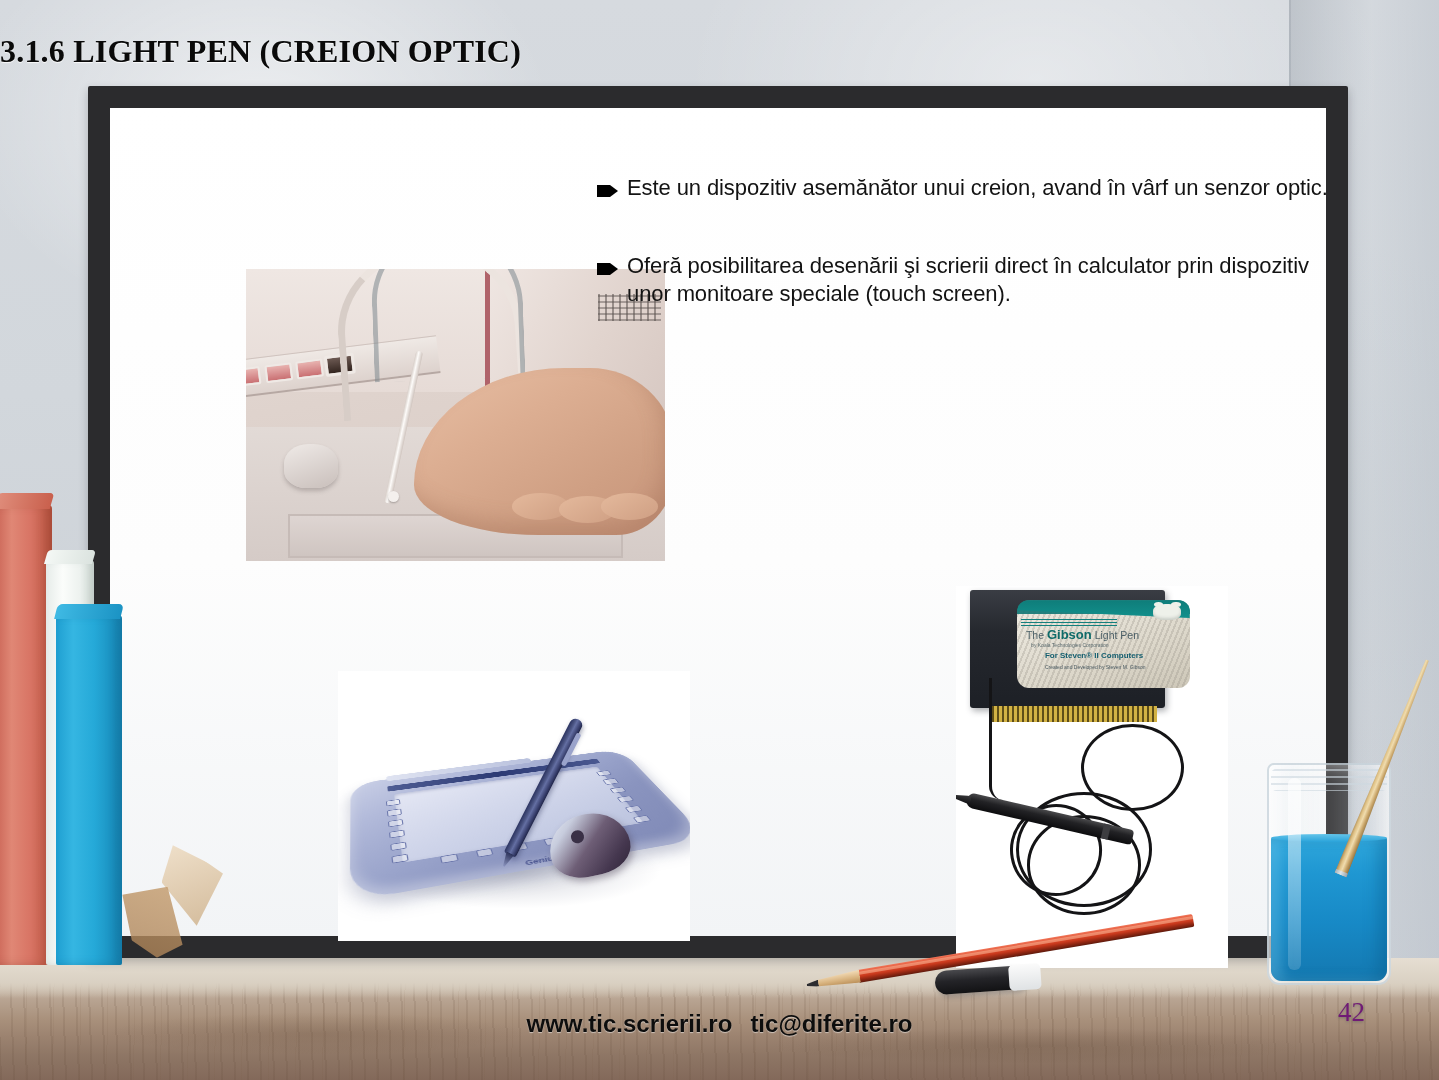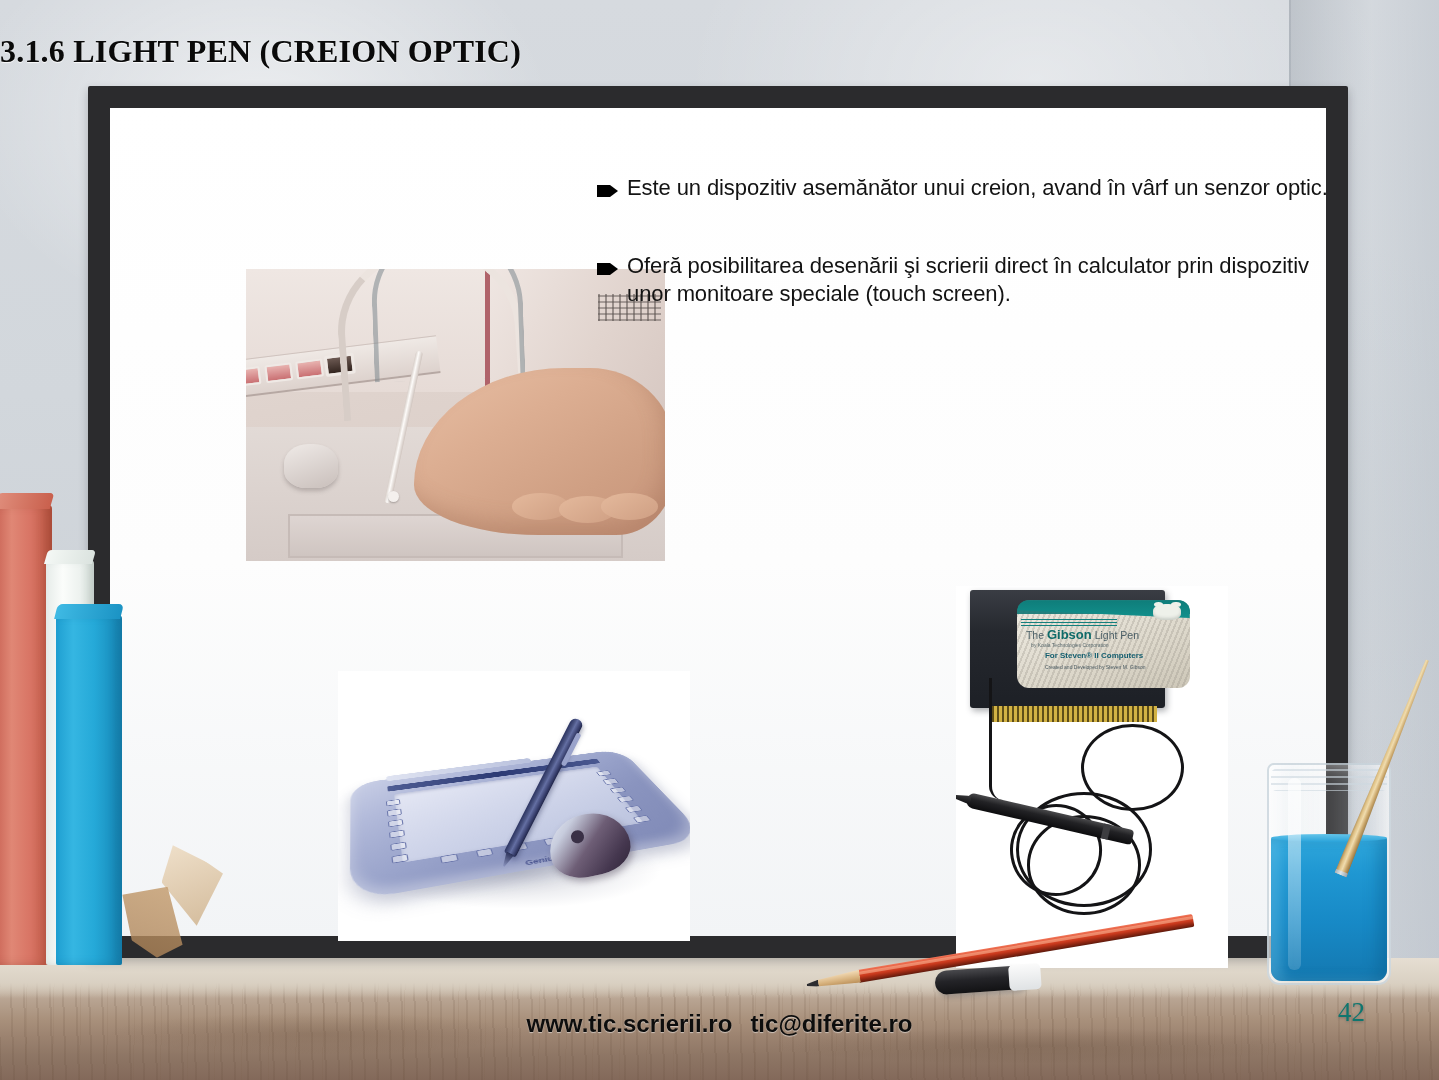--- a/index.html
+++ b/index.html
@@ -466,21 +466,21 @@
   }
   .brush-ferrule {
     position:absolute; left:-1px; bottom:-16px; width:15px; height:20px;
     background:linear-gradient(90deg,#9aa6ae,#dfe6ea 45%,#8e9aa3);
     border-radius:2px;
   }
 
   
   .page-number {
     position:absolute; right:74px; bottom:52px;
-    font-size:27px; color:#0f766e; font-family:"Liberation Serif", serif;
+    font-size:27px; color:#701a75; font-family:"Liberation Serif", serif;
     text-shadow:0 1px 3px rgba(60,70,80,.45);
   }
 
   
   .footer {
     position:absolute; left:0; bottom:42px; width:1439px;
     display:flex; align-items:baseline; justify-content:center; gap:18px;
     font-size:24px;
   }
   .footer-site, .footer-mail {

